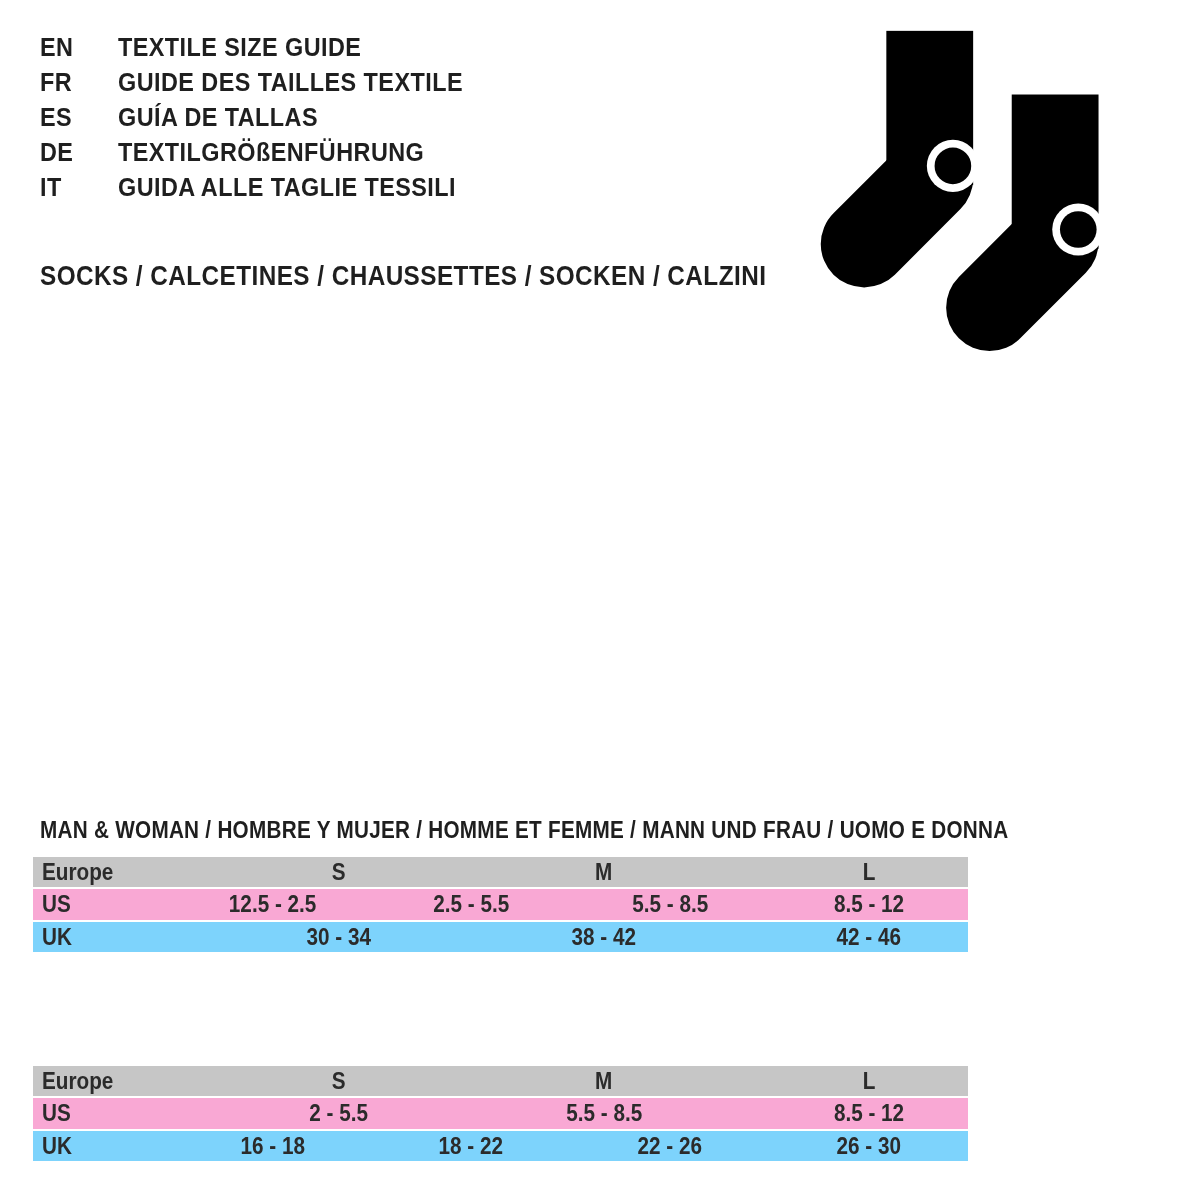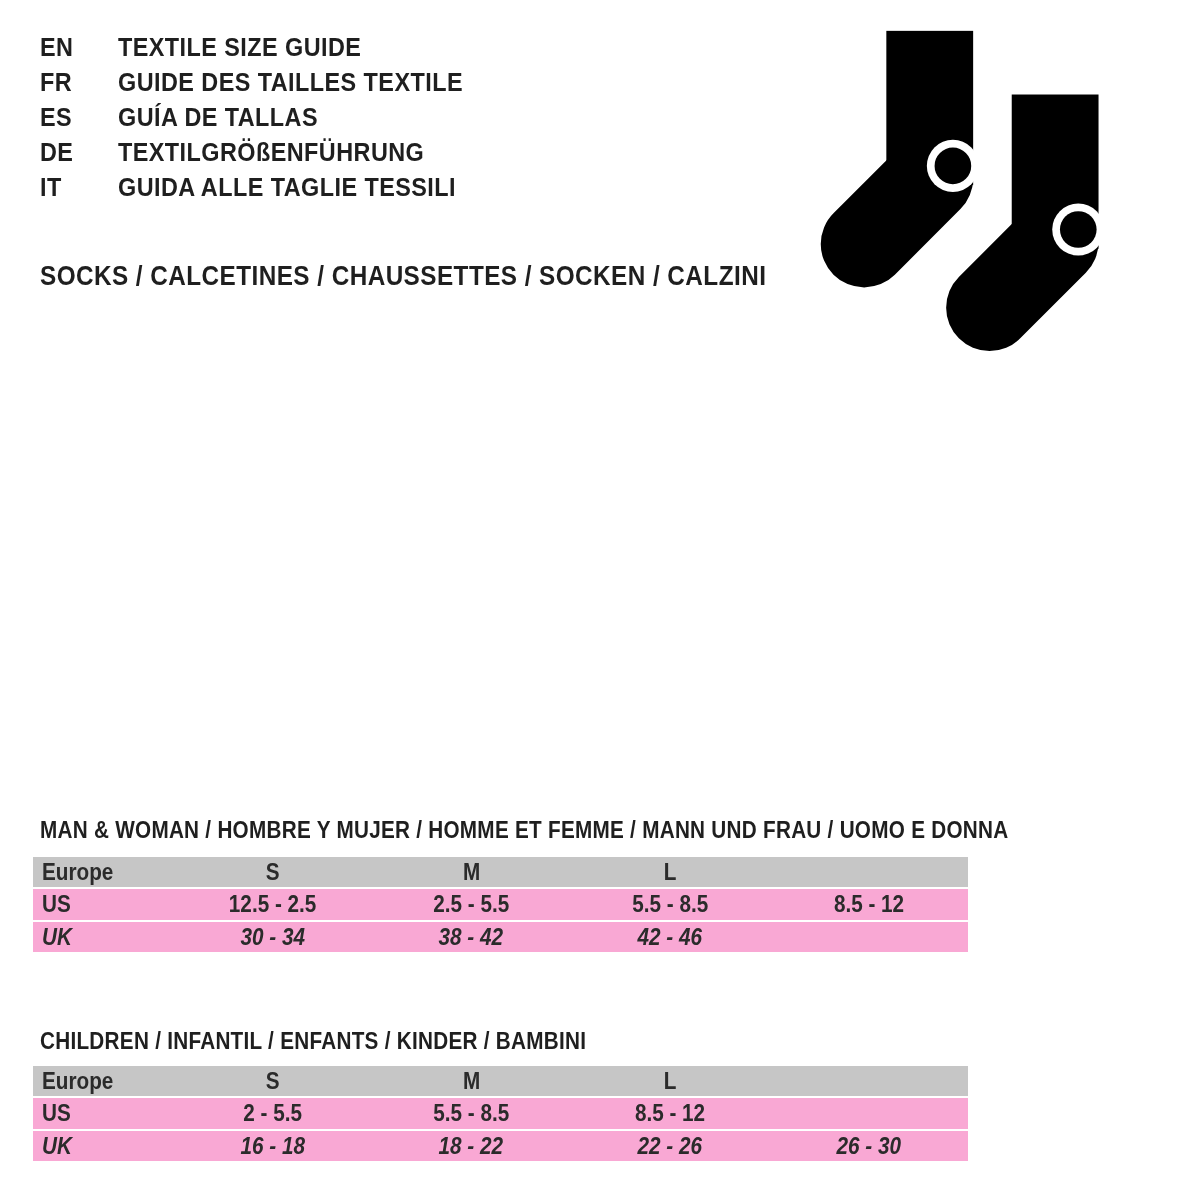--- a/index.html
+++ b/index.html
@@ -70,24 +70,24 @@
     line-height: 28px;
     letter-spacing: 0.3px;
   }
   .size-table {
     position: absolute;
     left: 33px;
     width: 935px;
     font-size: 23px;
     color: #2b2b2b;
   }
-  .t-row { display: flex; width: 100%; }
+  .t-row { display: flex; width: 100%; justify-content: space-between; }
   .t-row.head { height: 30px; line-height: 30px; background: #c6c6c6; margin-bottom: 2px; }
   .t-row.r1   { height: 31px; line-height: 31px; background: #f9a8d4; margin-bottom: 2px; }
-  .t-row.r2   { height: 30px; line-height: 30px; background: #f9a8d4; font-style: italic; }
+  .t-row.r2   { height: 30px; line-height: 30px; background: #7dd3fc; }
   .c0 { width: 15%; text-align: left; padding-left: 9px; }
   .c  { width: 21.25%; text-align: center; }
 
   .tt1 { top: 816px; text-align: right; }
   .tb1 { top: 857px; }
   .tt2 { top: 1027px; }
   .tb2 { top: 1066px; }
 </style>
 </head>
 <body>
@@ -158,23 +158,20 @@
       <div class="c"><span class="cnd-c">8.5 - 12</span></div>
     </div>
     <div class="t-row r2">
       <div class="c0"><span class="cnd">UK</span></div>
       <div class="c"><span class="cnd-c">30 - 34</span></div>
       <div class="c"><span class="cnd-c">38 - 42</span></div>
       <div class="c"><span class="cnd-c">42 - 46</span></div>
     </div>
   </div>
 
-  <div class="table-title tt2">
-    <span class="cnd">CHILDREN / INFANTIL / ENFANTS / KINDER / BAMBINI</span>
-  </div>
   <div class="size-table tb2">
     <div class="t-row head">
       <div class="c0"><span class="cnd">Europe</span></div>
       <div class="c"><span class="cnd-c">S</span></div>
       <div class="c"><span class="cnd-c">M</span></div>
       <div class="c"><span class="cnd-c">L</span></div>
     </div>
     <div class="t-row r1">
       <div class="c0"><span class="cnd">US</span></div>
       <div class="c"><span class="cnd-c">2 - 5.5</span></div>

